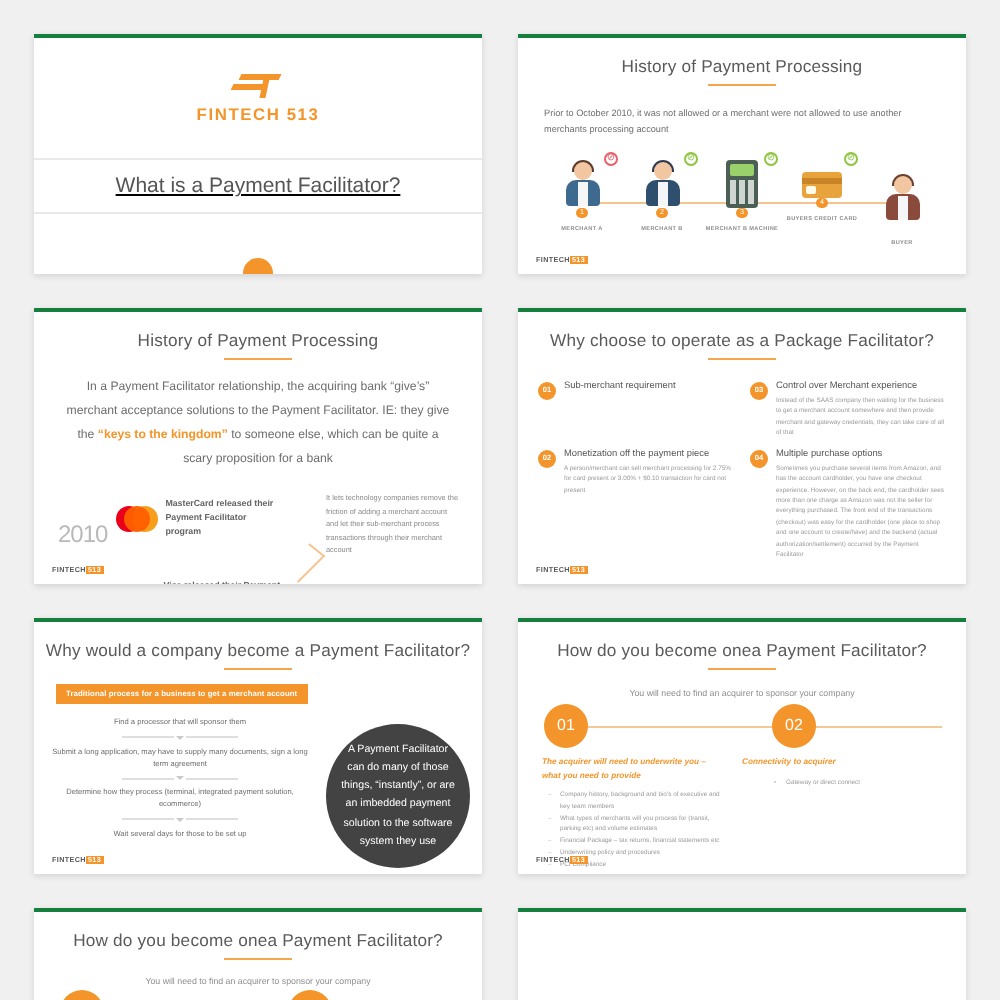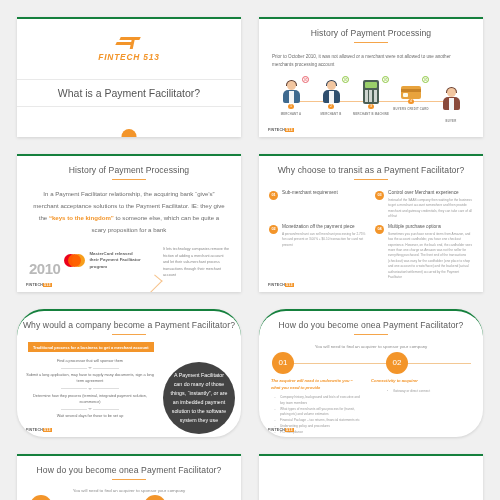--- a/index.html
+++ b/index.html
@@ -22,21 +22,21 @@
   .slide{
     position:relative;
     background:#ffffff;
     border-top:2px solid #15803d;
     box-shadow:0 1px 3px rgba(0,0,0,0.13);
     box-sizing:border-box;
     overflow:hidden;
   }
   .h120{height:120px;}
   .h138{height:138px;}
-  .h128{height:128px;border-radius:27px;}
+  .h128{height:128px;}
   .h60{height:60px;}
 
   
   .s-title{
     text-align:center;color:#5a5a5a;
     font-size:8.6px;letter-spacing:.1px;
     margin:9px 0 0 0;font-weight:400;
   }
   .t-rule{
     width:34px;height:1.4px;background:#f3952a;
@@ -49,25 +49,25 @@
   .foot-logo i{color:#f3952a;font-style:normal;background:#f3952a;color:#fff;padding:0 1px;}
 
   
   .cover-top{height:60px;display:flex;align-items:center;justify-content:center;}
   .logo{display:flex;flex-direction:column;align-items:center;}
   .logo-mark{width:26px;height:13px;position:relative;margin-bottom:2px;}
   .logo-mark b{position:absolute;background:#f3952a;display:block;}
   .lm1{left:4px;top:0px;width:20px;height:3.2px;transform:skewX(-26deg);}
   .lm2{left:0px;top:5px;width:17px;height:3.2px;transform:skewX(-26deg);}
   .lm3{left:14.5px;top:0px;width:3.2px;height:12px;transform:skewX(-12deg);}
-  .logo-word{font-size:8.4px;font-weight:700;letter-spacing:.8px;color:#4d4d4d;font-style:italic;}
+  .logo-word{font-size:8.4px;font-weight:700;letter-spacing:.8px;color:#4d4d4d;}
   .logo-word span{color:#f3952a;}
   .cover-band{
     border-top:1px solid #e9e9e9;border-bottom:1px solid #e9e9e9;
-    height:26px;display:flex;align-items:center;justify-content:center;
+    height:26px;display:flex;align-items:center;justify-content:center;text-decoration:underline;
   }
   .cover-q{font-size:10.5px;color:#555;font-weight:400;}
   .cover-bottom{height:30px;position:relative;}
   .cover-badge{
     position:absolute;left:50%;transform:translateX(-50%);
     bottom:-7px;width:15px;height:15px;border-radius:50%;
     background:#f3952a;
   }
 
   
@@ -101,21 +101,21 @@
   .tl-dot{width:5.5px;height:5.5px;border-radius:50%;background:#f3952a;color:#fff;font-size:3.6px;
     line-height:5.5px;text-align:center;align-self:center;}
   .tl-cap{font-size:2.8px;color:#8a8a8a;margin-top:3px;text-align:center;letter-spacing:.2px;font-weight:700;}
 
   
   .s3-lead{margin:8px 16px 0 16px;font-size:6.1px;line-height:1.95;color:#6d6d6d;text-align:center;}
   .s3-lead em{font-style:normal;color:#f3952a;font-weight:700;}
   .s3-rows{display:flex;margin:9px 12px 0 12px;}
   .s3-left{flex:1;}
   .yr-row{display:flex;align-items:center;margin-bottom:7px;}
-  .yr{font-size:15px;color:#b9b9b9;font-weight:700;width:34px;letter-spacing:-.5px;margin-top:16px;}
+  .yr{font-size:12px;color:#b9b9b9;font-weight:400;width:34px;letter-spacing:-.5px;margin-top:16px;}
   .brand{width:26px;height:16px;display:flex;align-items:center;justify-content:center;margin:0 4px;}
   .mc{position:relative;width:21px;height:13px;}
   .mc b{position:absolute;top:0;width:13px;height:13px;border-radius:50%;display:block;}
   .mc .r{left:0;background:#eb001b;}
   .mc .y{right:0;background:#f79e1b;}
   .mc .o{left:4px;width:13px;background:#ff5f00;border-radius:50%;opacity:.95;}
   .visa{font-size:9.5px;font-weight:700;font-style:italic;color:#1a1f71;letter-spacing:-.3px;}
   .yr-txt{font-size:4.4px;color:#666;line-height:1.55;font-weight:700;max-width:92px;}
   .s3-chev{width:22px;display:flex;align-items:center;justify-content:center;}
   .chev{width:9px;height:18px;border-right:1.3px solid #f6c38c;border-top:1.3px solid #f6c38c;transform:rotate(45deg) skewY(-6deg);}
@@ -298,21 +298,21 @@
       <div class="s3-chev">
           <div class="chev"></div>
         </div>
       <div class="s3-note">It lets technology companies remove the friction of adding a merchant account and let their sub-merchant process transactions through their merchant account</div>
     </div>
 
     <div class="foot-logo"><span>FINTECH</span><i>513</i></div>
   </div>
 
   <div class="slide h138">
-    <div class="s-title">Why choose to transit as a Payment Facilitator?</div>
+    <div class="s-title">Why choose to operate as a Package Facilitator?</div>
     <div class="t-rule"></div>
 
     <div class="s4-grid">
       <div class="s4-item">
         <div class="num">01</div>
         <div class="s4-b">
           <div class="s4-h">Sub-merchant requirement</div>
           <div class="s4-p"></div>
         </div>
       </div>

